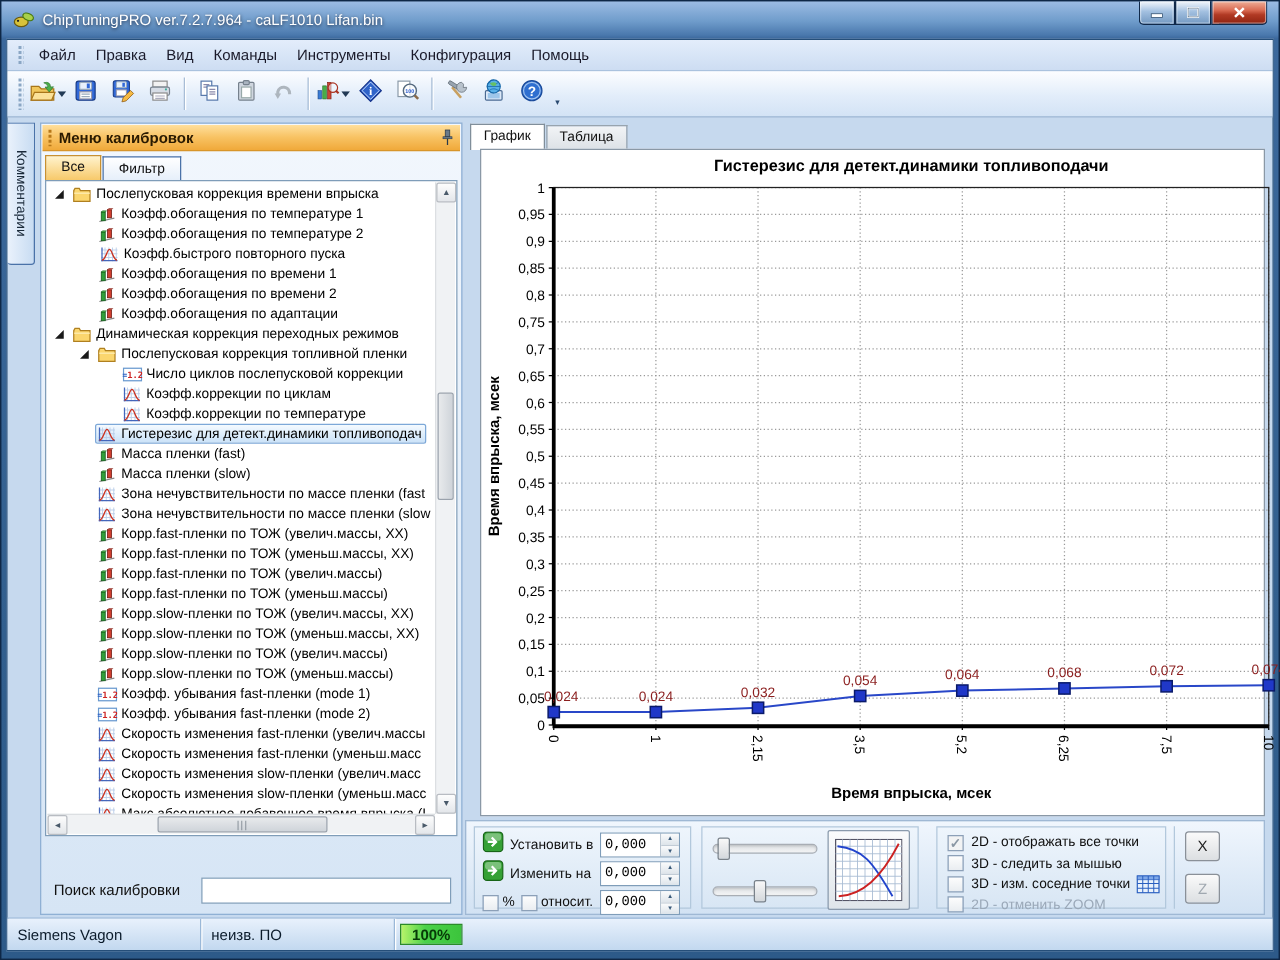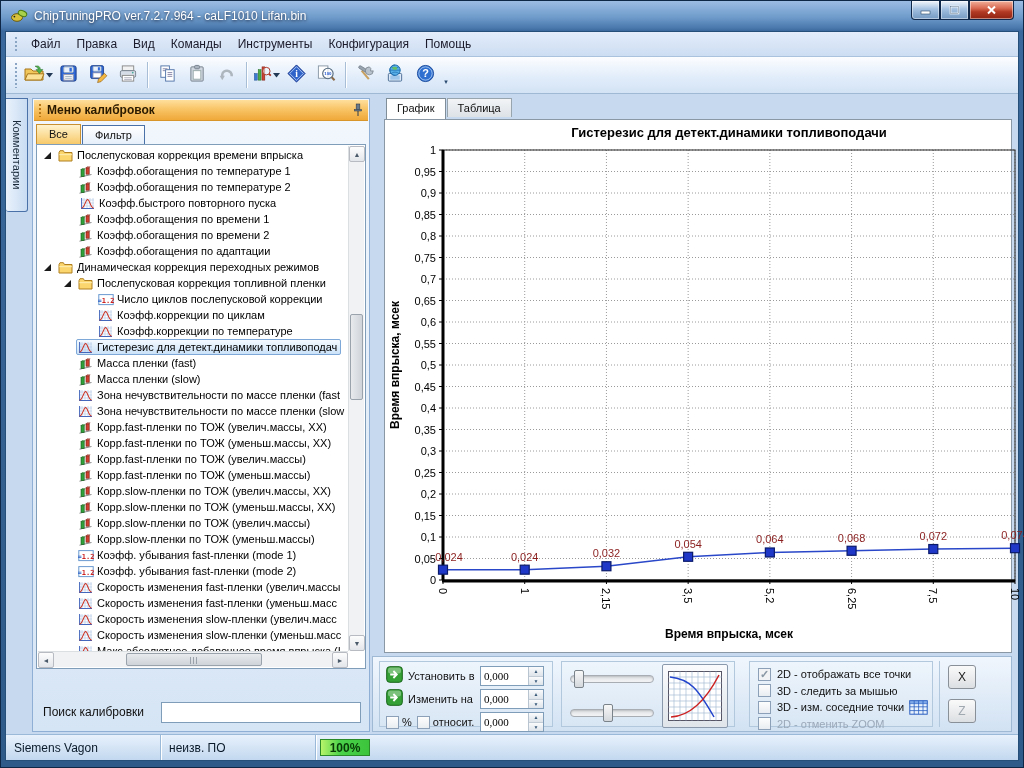--- a/index.html
+++ b/index.html
@@ -61,39 +61,39 @@
   .scr-btn{position:absolute;width:16px;height:16px;background:linear-gradient(180deg,#fdfdfd,#e3e6ea);border:1px solid #b8bcc2;border-radius:2px;
     display:flex;align-items:center;justify-content:center;font-size:7px;color:#4a5a6a}
   .v-thumb{position:absolute;left:1px;width:13px;background:linear-gradient(90deg,#e8eaec,#cfd4da);border:1px solid #9aa2ac;border-radius:2px}
   .h-thumb{position:absolute;top:1px;height:13px;background:linear-gradient(180deg,#e8eaec,#cfd4da);border:1px solid #9aa2ac;border-radius:2px;
     display:flex;align-items:center;justify-content:center;font-size:8px;color:#7a848e;letter-spacing:1px}
   .search-row{position:absolute;left:10px;right:8px;bottom:8px;height:22px;display:flex;align-items:center}
   .search-label{font-size:12px;color:#111;width:118px}
   .search-input{flex:1;height:21px;border:1px solid #7f9db9;background:#fff;font-size:12px;padding:0 4px;font-family:"Liberation Sans",sans-serif}
   
   .main{position:absolute;left:364px;top:2px;right:4px;bottom:2px}
-  .m-tabs{position:absolute;left:16px;top:0;height:22px;display:flex;align-items:flex-start}
+  .m-tabs{position:absolute;left:6px;top:0;height:22px;display:flex;align-items:center}
   .m-tab{font-size:11px;padding:3px 10px;border:1px solid #98a4ae;border-bottom:none;margin-right:1px;background:linear-gradient(#f2f4f6,#dde2e7);color:#111}
   .m-tab.active{background:#fff;border-color:#808e9a;padding-bottom:5px}
   .chart-box{position:absolute;left:14px;right:2px;top:21px;height:534px;background:#fff;border:1px solid #8a98a6}
   .chart-box svg{display:block}
   .ct{font:bold 13px "Liberation Sans",sans-serif;fill:#000}
   .cl{font:bold 12px "Liberation Sans",sans-serif;fill:#000}
   .tk{font:11px "Liberation Sans",sans-serif;fill:#000}
   .pl{font:11px "Liberation Sans",sans-serif}
   
   .bottom-panel{position:absolute;left:2px;right:2px;bottom:0;height:76px;
     background:linear-gradient(180deg,#f0f6fd,#d2e2f3);border:1px solid #9fb8d4}
   .group{position:absolute;top:4px;bottom:4px;border:1px solid #b2c8dc;background:linear-gradient(180deg,#eef5fc,#d8e6f4)}
   .g1{left:6px;width:174px}.g2{left:188px;width:174px}.g3{left:376px;width:184px}
   .xz{position:absolute;left:566px;top:4px;bottom:4px;width:44px;border-left:1px solid #b2c8dc;padding-left:8px}
   .erow{position:absolute;left:6px;display:flex;align-items:center;height:20px}
   .elabel{font-size:11px;color:#111;margin-left:5px}
   .spin{position:absolute;left:100px;width:64px;height:20px;border:1px solid #7f9db9;background:#fff;display:flex}
-  .spin input{flex:1;border:none;font-size:11px;padding:0 3px;font-family:Liberation Serif, serif;outline:none;min-width:0}
+  .spin input{flex:1;border:none;font-size:11px;padding:0 3px;font-family:Liberation Mono, monospace;outline:none;min-width:0}
   .spin .sbtns{width:15px;border-left:1px solid #b8c4d0;display:flex;flex-direction:column}
   .spin .sb{flex:1;display:flex;align-items:center;justify-content:center;font-size:5px;color:#3a5a7a;background:linear-gradient(180deg,#fafbfc,#dde4ea)}
   .spin .sb:first-child{border-bottom:1px solid #c2ccd6}
   .cb{width:13px;height:13px;border:1px solid #8ca0b8;background:linear-gradient(180deg,#fdfdfd,#e9edf1);display:inline-flex;align-items:center;justify-content:center;
     font-size:11px;font-weight:bold;color:#3a6a3a;flex:none}
   .cb.graycheck{color:#8a97a4;background:#f2f3f4}
   .slider{position:absolute;left:8px;width:84px;height:18px}
   .slider .track{position:absolute;left:0;right:0;top:5px;height:8px;border-radius:4px;background:linear-gradient(180deg,#dcdfe2,#f4f5f6);border:1px solid #a8adb4;box-shadow:inset 0 1px 2px rgba(0,0,0,.15)}
   .slider .thumb{position:absolute;top:0;width:10px;height:18px;background:linear-gradient(180deg,#f8f8f8,#d4d8dc);border:1px solid #7a828a;border-radius:2px}
   .curve-btn{position:absolute;left:100px;top:2px;width:66px;height:64px;background:linear-gradient(180deg,#fafbfc,#dfe5ea);

